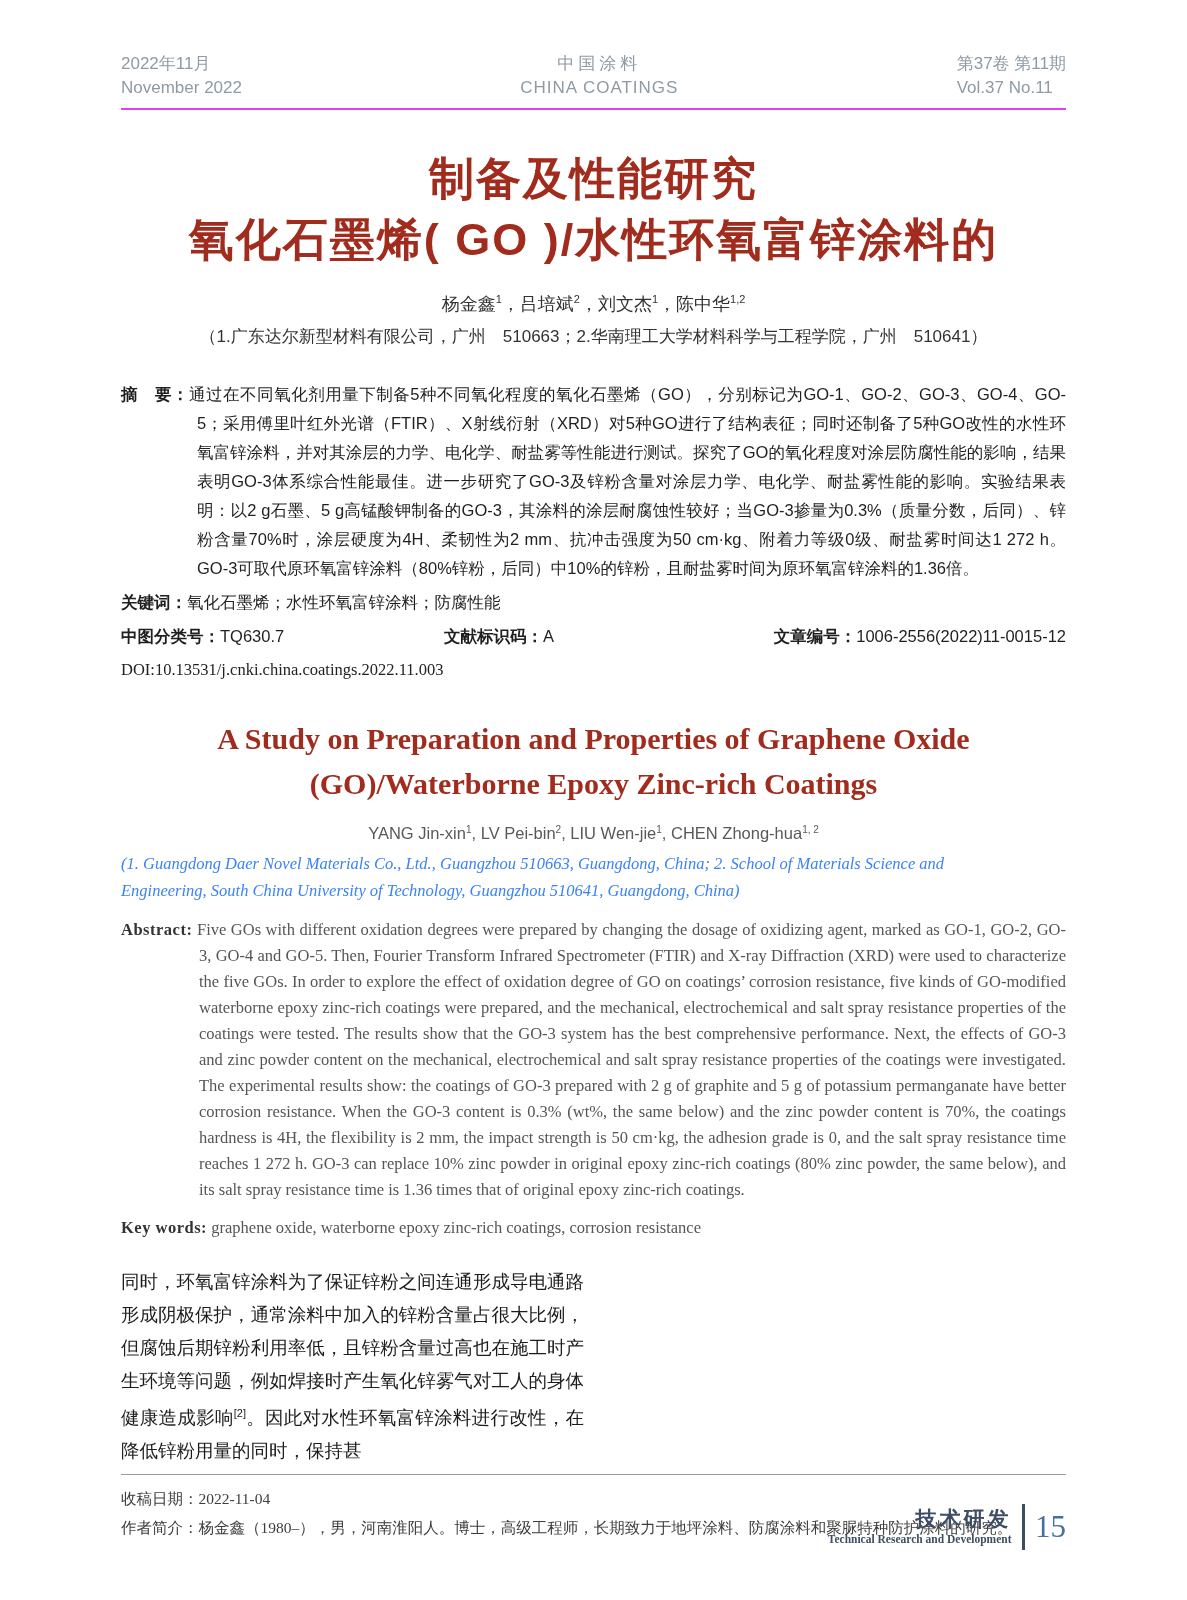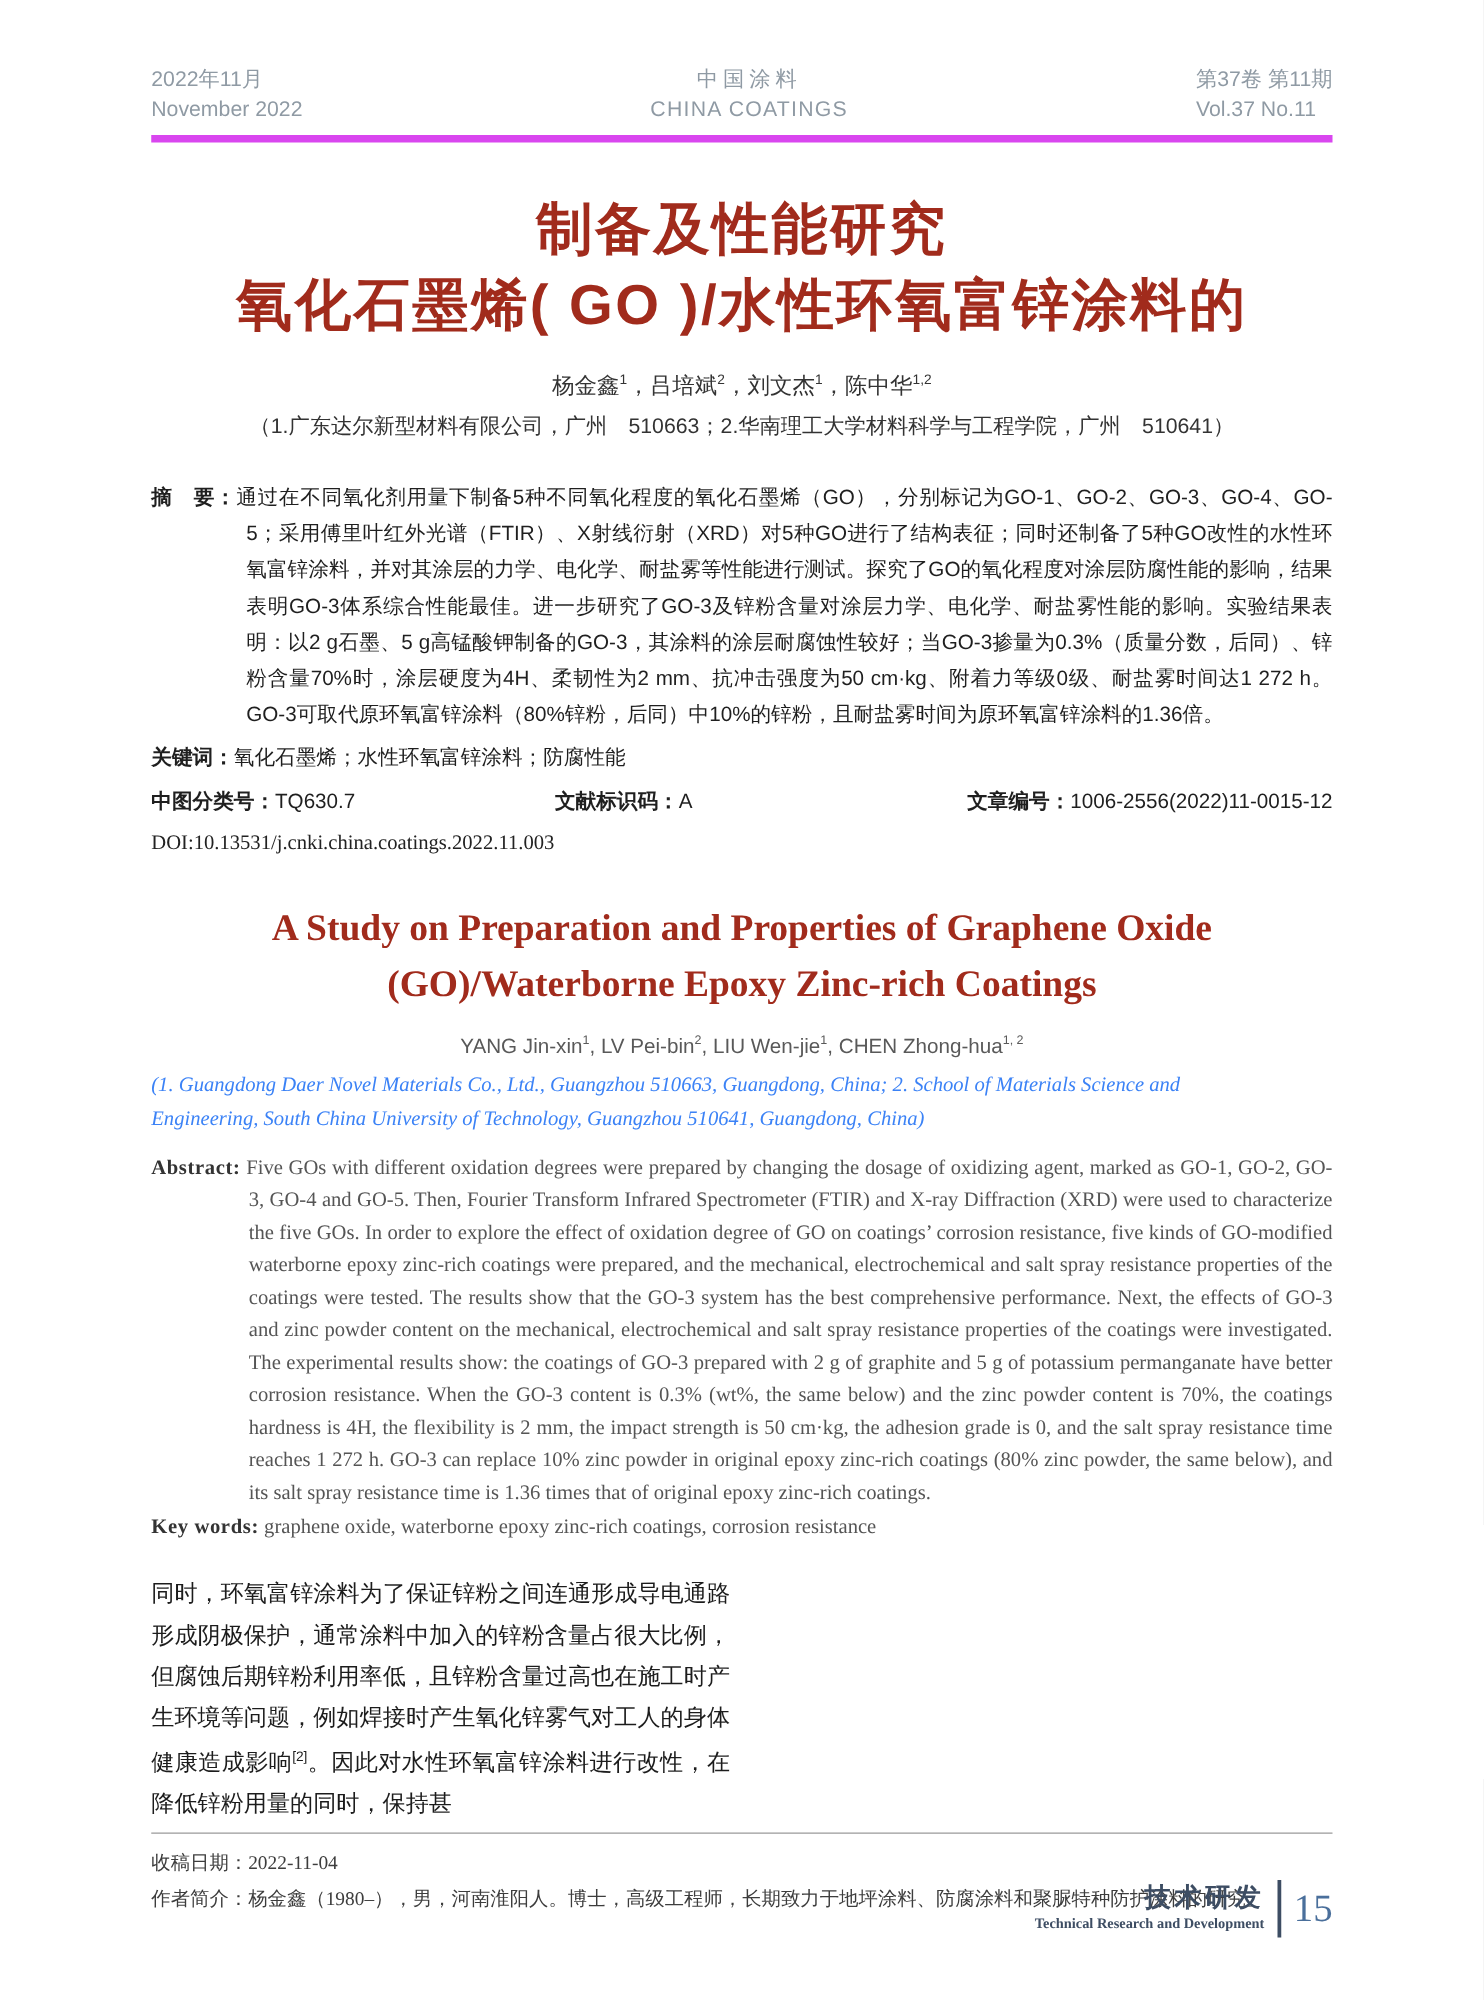--- a/index.html
+++ b/index.html
@@ -11,21 +11,21 @@
     background:#ffffff;
     font-family:"Liberation Sans", sans-serif;
     color:#2b2b2b;
     padding:52px 121px 0 121px;
     overflow:hidden;
   }
   
   .jheader {
     display:flex; justify-content:space-between; align-items:flex-end;
     color:#8f9aa4; font-size:17px; line-height:24px;
-    border-bottom:6px solid #d946ef; padding-bottom:8px;
+    border-bottom:2px solid #d946ef; padding-bottom:8px;
   }
   .jheader .cell { display:flex; flex-direction:column; }
   .jheader .c-left { text-align:left; }
   .jheader .c-center { text-align:center; letter-spacing:4px; }
   .jheader .c-center .en { letter-spacing:1px; }
   .jheader .c-right { text-align:left; }
 
   
   .cn-title {
     margin-top:38px; text-align:center;
@@ -80,21 +80,21 @@
   }
 
   
   .hang-en {
     margin-top:13px;
     font-family:"Liberation Serif", serif;
     font-size:16.5px; line-height:26px; text-align:justify;
     padding-left:78px; text-indent:-78px; color:#555555;
   }
   .hang-en .lbl { font-weight:bold; color:#333333; letter-spacing:0.5px; }
-  .kw-en { margin-top:1px; }
+  .kw-en { margin-top:12px; }
 
   
   .columns {
     display:flex; gap:20px; margin-top:24px;
   }
   .col { width:463px; }
   .sec-head {
     color:#a12b1c; font-weight:bold; font-size:22px;
     margin-bottom:9px; letter-spacing:1px;
   }

